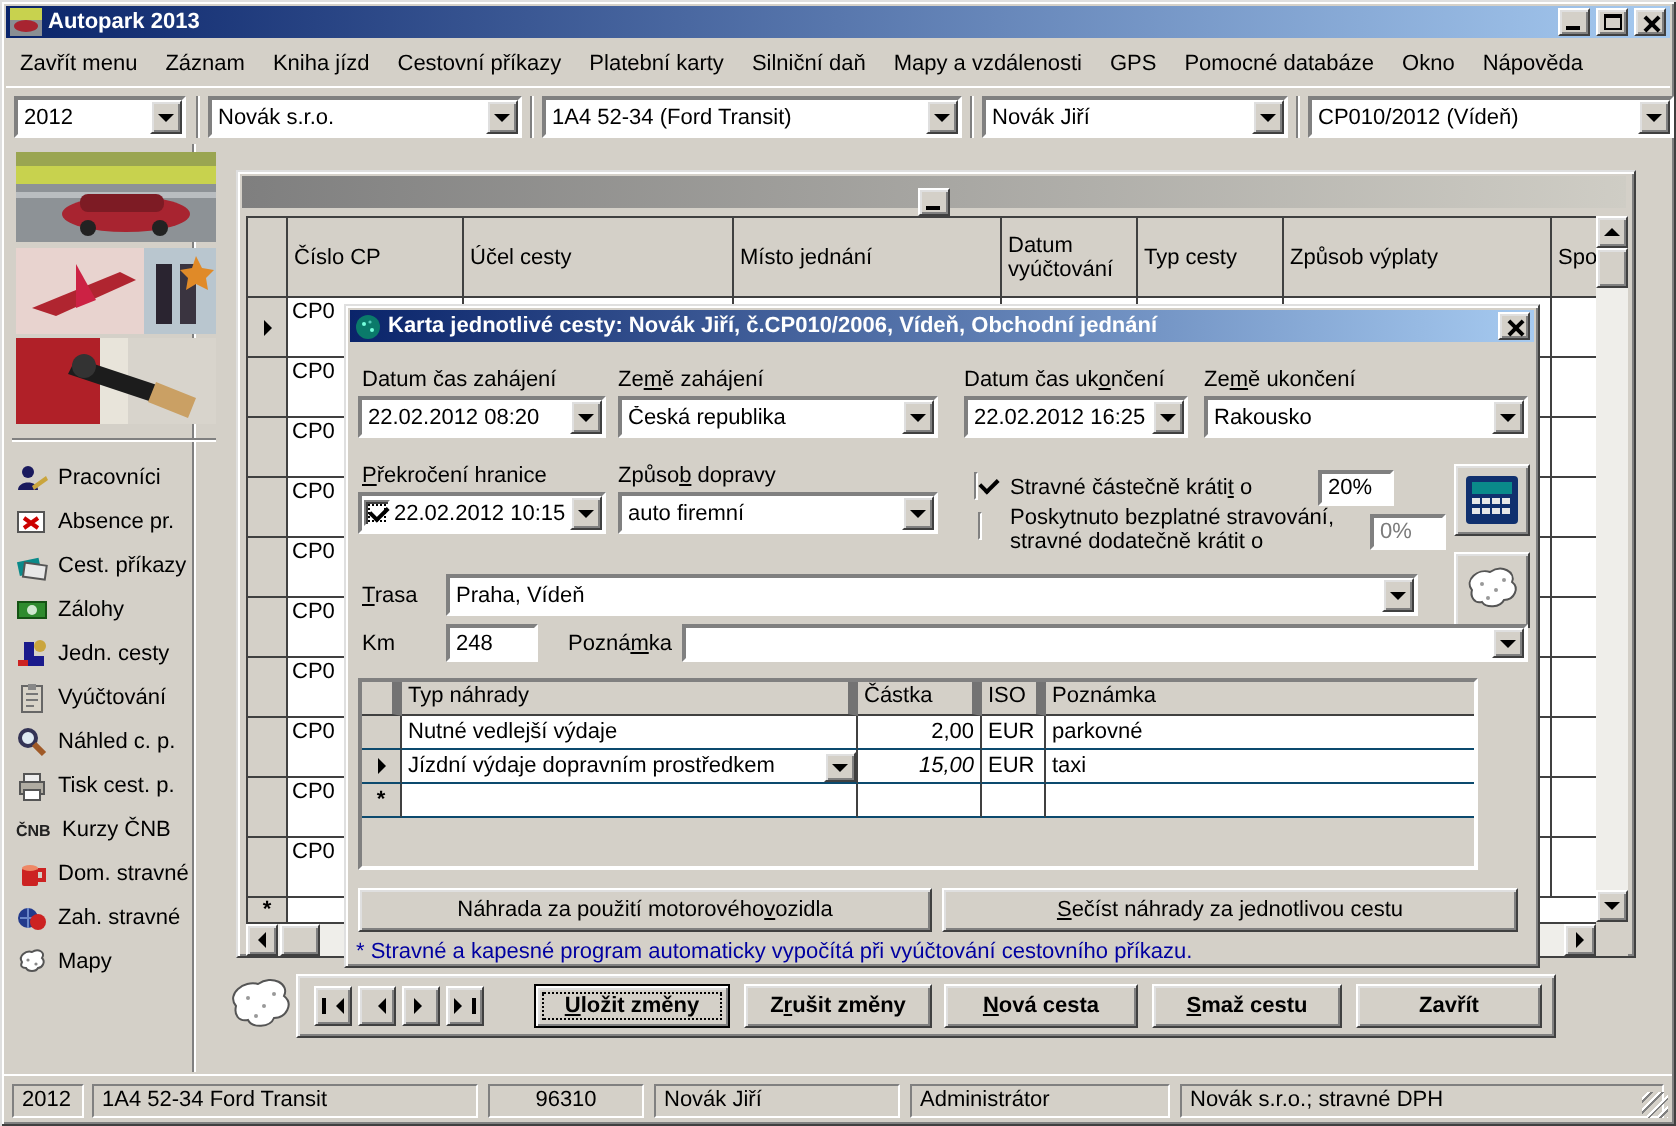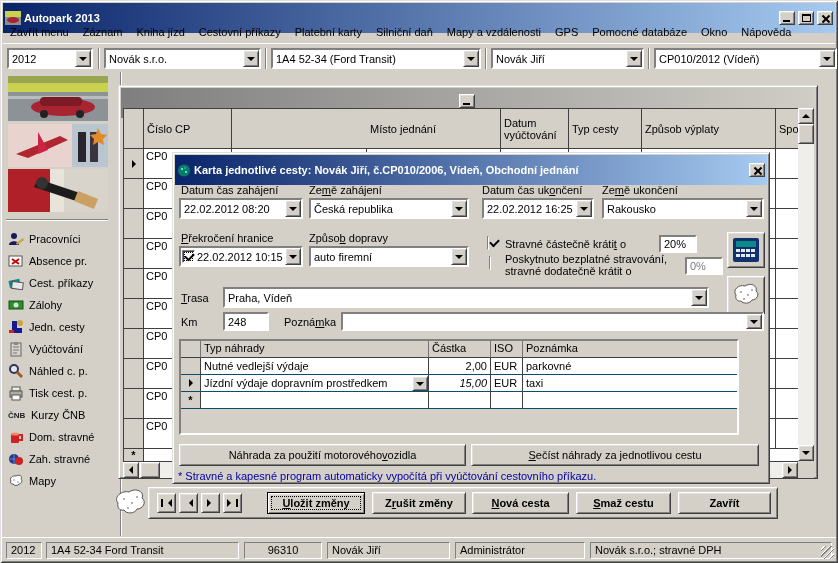--- a/index.html
+++ b/index.html
@@ -7,21 +7,21 @@
   .screen { position:relative; width:838px; height:563px; background:#d4d0c8; overflow:hidden;
             box-shadow: inset 1px 1px 0 #dfdfdf, inset -1px -1px 0 #404040, inset 2px 2px 0 #fff, inset -2px -2px 0 #808080;
             font-size:11px; color:#000; }
   .abs { position:absolute; }
   
   .btn3d { background:#d4d0c8; border:1px solid; border-color:#ffffff #404040 #404040 #ffffff;
            box-shadow: inset 1px 1px 0 #dfdfdf, inset -1px -1px 0 #808080; }
   .panelraised { background:#d4d0c8; border:1px solid; border-color:#ffffff #404040 #404040 #ffffff;
                  box-shadow: inset 1px 1px 0 #dfdfdf, inset -1px -1px 0 #808080; }
   
-  .tbar { display:flex; align-items:center; gap:3px; padding:0 2px; height:30px;
+  .tbar { display:flex; align-items:center; gap:3px; padding:0 2px; height:16px;
           background:linear-gradient(90deg,#0a246a,#a6caf0); color:#fff; font-weight:bold; }
   .tbar.inactive { background:linear-gradient(90deg,#7f7f7f,#cfcdc5); }
   .tbar .ttl { white-space:nowrap; overflow:hidden; flex:1; }
   .wb { width:16px; height:14px; position:relative; flex:none; display:flex; align-items:center; justify-content:center; }
   .wb .mingl { position:absolute; left:3px; bottom:2px; width:7px; height:2px; background:#000; }
   .wb .maxgl { position:absolute; left:3px; top:2px; width:9px; height:8px; border:1px solid #000; border-top:2px solid #000; }
   .wb .xgl { position:relative; width:9px; height:9px; }
   .wb .xgl i { position:absolute; left:0; top:4px; width:10px; height:2px; background:#000; }
   .wb .xgl i:first-child { transform:rotate(45deg); } .wb .xgl i:last-child { transform:rotate(-45deg); }
   
@@ -33,21 +33,21 @@
   .combo .cval { flex:1; overflow:hidden; white-space:nowrap; }
   .cbtn { width:16px; align-self:stretch; flex:none; margin-left:2px; display:flex; align-items:center; justify-content:center;
           background:#d4d0c8; border:1px solid; border-color:#ffffff #404040 #404040 #ffffff;
           box-shadow: inset 1px 1px 0 #dfdfdf, inset -1px -1px 0 #808080; }
   .tri-d { width:0; height:0; border:4px solid transparent; border-top:4px solid #000; margin-top:4px; }
   .tri-u { width:0; height:0; border:4px solid transparent; border-bottom:4px solid #000; margin-bottom:4px; }
   .tri-l { width:0; height:0; border:4px solid transparent; border-right:4px solid #000; margin-right:4px; }
   .tri-r { width:0; height:0; border:4px solid transparent; border-left:4px solid #000; margin-left:4px; }
   .tsep { position:absolute; top:4px; height:21px; width:2px; border-left:1px solid #808080; border-right:1px solid #fff; }
   
-  .sidebar { left:2px; top:72px; width:120px; height:464px; background:#d4d0c8;
+  .sidebar { left:2px; top:72px; width:96px; height:464px; background:#d4d0c8;
              box-shadow: inset -1px 0 0 #fff, inset -2px 0 0 #808080; text-decoration: underline; }
   .simg { position:absolute; left:6px; width:100px; }
   .sdiv { position:absolute; left:4px; width:102px; height:2px; border-top:1px solid #808080; border-bottom:1px solid #fff; }
   .sitem { position:absolute; left:6px; display:flex; align-items:center; gap:5px; height:18px; cursor:default; white-space:nowrap; }
   .sitem svg { flex:none; }
   .cnbtxt { font-size:8px; font-weight:bold; color:#222; width:18px; }
   
   .lwin { left:118px; top:85px; width:700px; height:394px; background:#d4d0c8;
           border:1px solid; border-color:#dfdfdf #404040 #404040 #dfdfdf;
           box-shadow: inset 1px 1px 0 #fff, inset -1px -1px 0 #808080; }
@@ -74,21 +74,21 @@
   .cb { position:relative; width:13px; height:13px; background:#fff; flex:none;
         border:1px solid; border-color:#808080 #ffffff #ffffff #808080; box-shadow: inset 1px 1px 0 #404040; }
   .cb.on::after { content:""; position:absolute; left:2px; top:2px; width:7px; height:4px;
                   border-left:2px solid #000; border-bottom:2px solid #000; transform:rotate(-45deg); }
   .cb.focus { outline:1px dotted #000; outline-offset:-3px; }
   .inp { position:absolute; background:#fff; border:2px solid; border-color:#808080 #ffffff #ffffff #808080; padding:0 3px;
          display:flex; align-items:center; }
   .inp.dis { color:#7b7b7b; }
   .etbl { position:absolute; left:6px; top:186px; width:560px; height:96px; background:#d4d0c8;
           border:2px solid; border-color:#808080 #ffffff #ffffff #808080; }
-  .ehead { position:absolute; top:0; height:17px; background:#d4d0c8; border-right:1px solid #737373; border-bottom:1px solid #404040;
+  .ehead { position:absolute; top:0; height:17px; background:#d4d0c8; border-right:5px solid #737373; border-bottom:1px solid #404040;
            padding:1px 3px; overflow:hidden; }
   .ecell { position:absolute; height:17px; background:#fff; border-right:1px solid #404040; border-bottom:1px solid #0c4a6e;
            padding:1px 3px; overflow:hidden; white-space:nowrap; display:flex; align-items:center; }
   .e-sel { left:0; width:20px; background:#d4d0c8; justify-content:center; }
   .e-typ { left:20px; width:228px; } .e-amt { left:248px; width:62px; justify-content:flex-end; }
   .e-iso { left:310px; width:32px; } .e-poz { left:342px; width:214px; border-right:none; }
   .pushbtn { position:absolute; height:22px; display:flex; align-items:center; justify-content:center; white-space:nowrap;
              background:#d4d0c8; border:1px solid; border-color:#ffffff #404040 #404040 #ffffff;
              box-shadow: inset 1px 1px 0 #dfdfdf, inset -1px -1px 0 #808080; cursor:default; }
   .pushbtn.default { border:1px solid #000; box-shadow: inset 1px 1px 0 #fff, inset -1px -1px 0 #808080, inset 2px 2px 0 #dfdfdf; }
@@ -320,20 +320,21 @@
           <span class="xgl">
             <i></i>
             <i></i>
           </span>
         </span>
     </div>
 
     <div class="lhead">
       <div class="hcell x-sel"></div>
       <div class="hcell x-c1">Číslo CP</div>
+      <div class="hcell x-c2">Účel cesty</div>
       <div class="hcell x-c3">Místo jednání</div>
       <div class="hcell x-c4" style="white-space:normal;">Datum vyúčtování</div>
       <div class="hcell x-c5">Typ cesty</div>
       <div class="hcell x-c6">Způsob výplaty</div>
       <div class="hcell x-c7" style="white-space:nowrap;">Spolucestující</div>
     </div>
 
     <div class="lrow" style="top:63px;">
       <div class="lcell selc x-sel">
           <i class="tri-r"></i>

